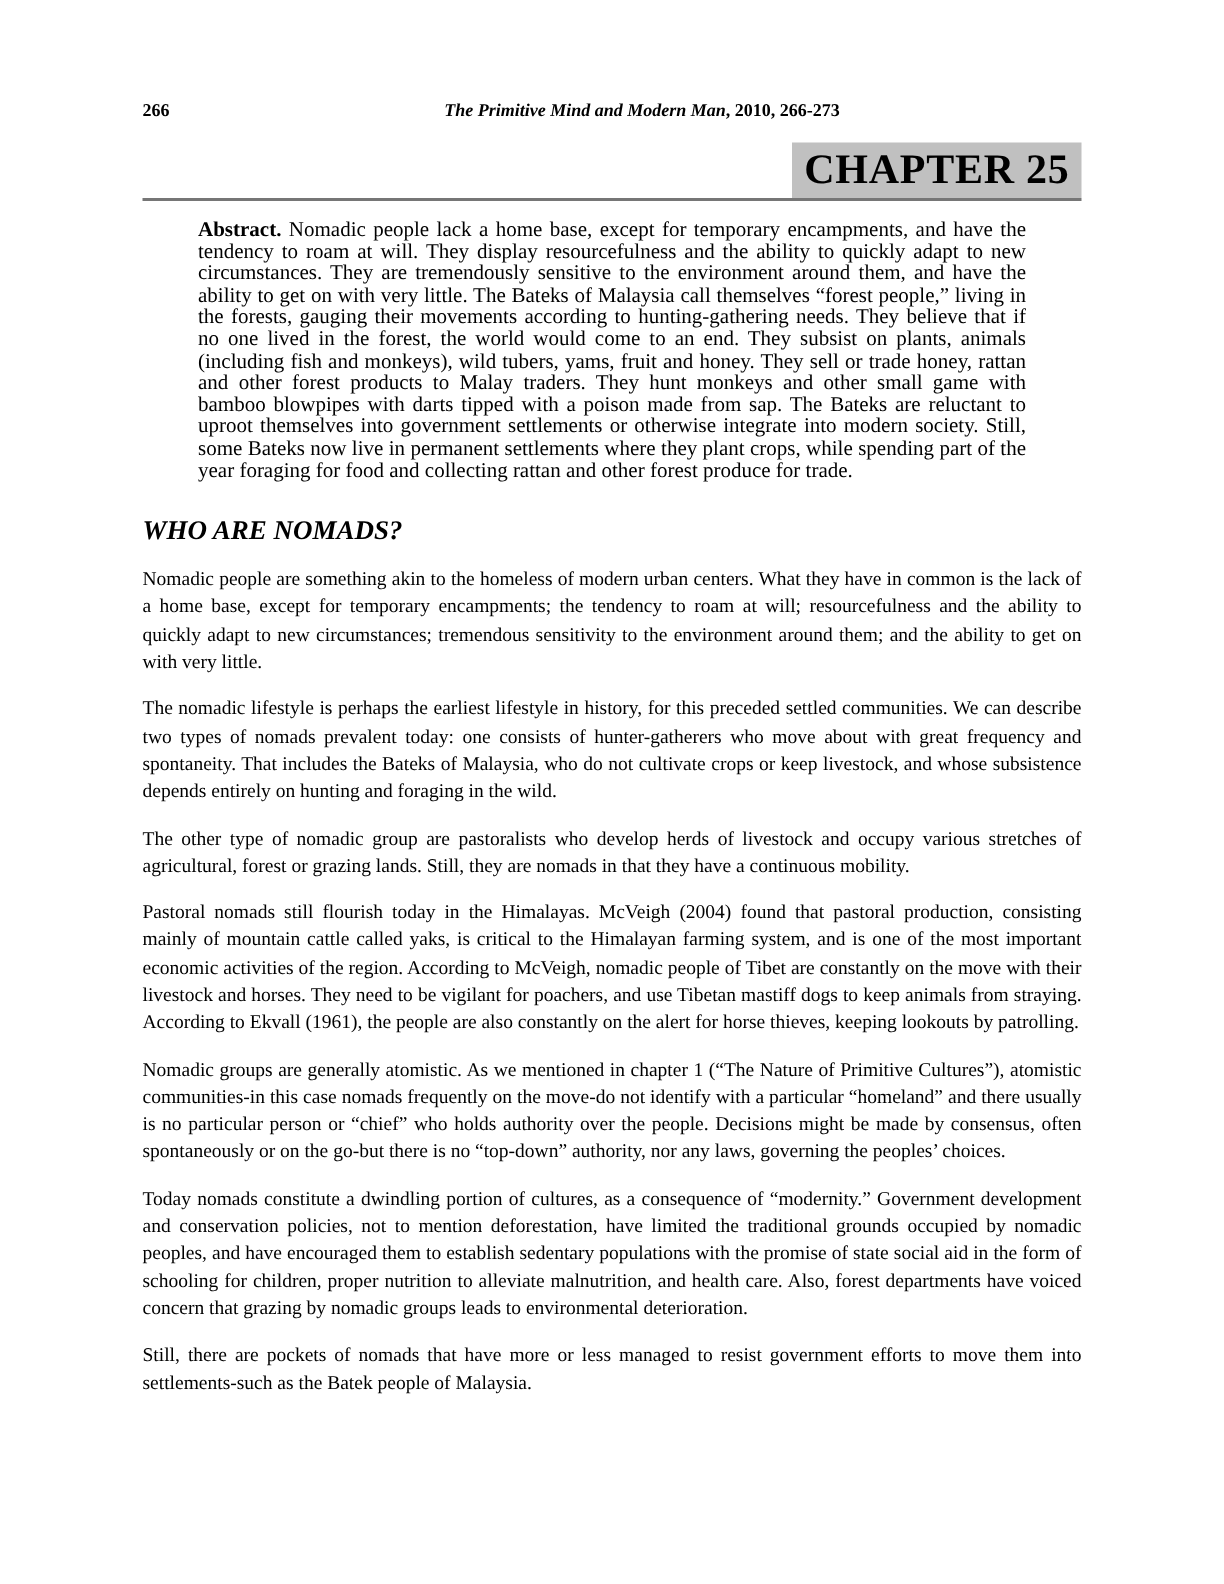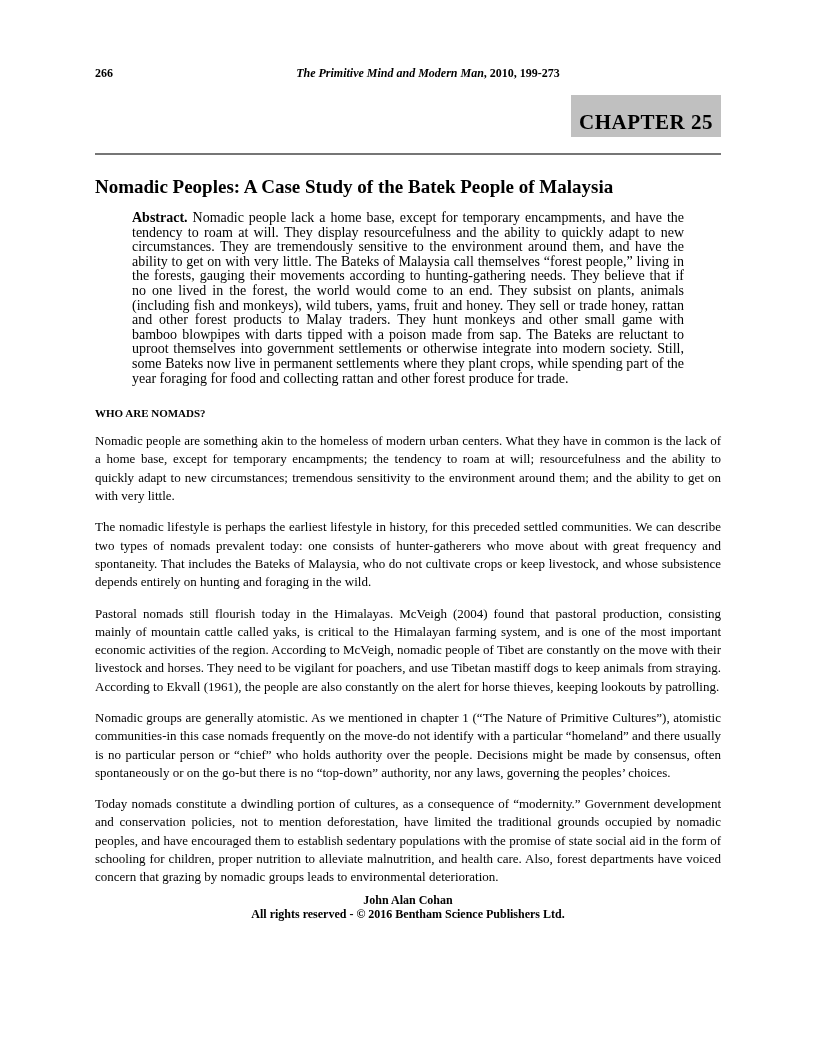--- a/index.html
+++ b/index.html
@@ -38,44 +38,45 @@
   }
   .journal .jt-italic { font-style: italic; margin-left: 40px; }
   .chapter-row {
     margin-top: 14px;
     text-align: right;
     border-bottom: 2px solid #767676;
   }
   .chapter-banner {
     display: inline-block;
     background: #c0c0c0;
-    font-size: 21px;
+    font-size: 28px;
     font-weight: bold;
     letter-spacing: 0.5px;
-    padding: 15px 8px 2px 8px;
-    margin-bottom: 16px;
+    padding: 3px 8px 2px 8px;
+    margin-bottom: 0;
     vertical-align: bottom;
   }
   .title {
     margin: 20px 0 0 0;
     font-size: 19px;
     font-weight: bold;
     line-height: 23px;
   }
   .abstract {
     margin: 13px 37px 0 37px;
     font-size: 14px;
     line-height: 14.6px;
     text-align: justify;
   }
   .abstract b { font-weight: bold; }
   .section-heading {
     margin: 21px 0 0 0;
-    font-size: 11px;
+    font-size: 18px;
     font-weight: bold;
+    font-style: italic;
   }
   .body-para {
     margin: 13px 0 0 0;
     font-size: 13px;
     line-height: 18.3px;
     text-align: justify;
   }
   .page-footer {
     margin-top: 6px;
     text-align: center;
@@ -84,39 +85,40 @@
     line-height: 14.5px;
   }
 </style>
 </head>
 <body>
 
 <div class="page">
 
   <header class="running-header">
     <span class="page-num">266</span>
-    <span class="journal"><span class="jt-italic">The Primitive Mind and Modern Man</span><span>, 2010, 199-273</span></span>
+    <span class="journal"><span class="jt-italic">The Primitive Mind and Modern Man</span><span>, 2010, 266-273</span></span>
   </header>
 
   <div class="chapter-row">
     <span class="chapter-banner">CHAPTER 25</span>
   </div>
 
-  <h1 class="title">Nomadic Peoples: A Case Study of the Batek People of Malaysia</h1>
 
   <p class="abstract"><b>Abstract.</b><span> Nomadic people lack a home base, except for temporary encampments, and have the tendency to roam at will. They display resourcefulness and the ability to quickly adapt to new circumstances. They are tremendously sensitive to the environment around them, and have the ability to get on with very little. The Bateks of Malaysia call themselves “forest people,” living in the forests, gauging their movements according to hunting-gathering needs. They believe that if no one lived in the forest, the world would come to an end. They subsist on plants, animals (including fish and monkeys), wild tubers, yams, fruit and honey. They sell or trade honey, rattan and other forest products to Malay traders. They hunt monkeys and other small game with bamboo blowpipes with darts tipped with a poison made from sap. The Bateks are reluctant to uproot themselves into government settlements or otherwise integrate into modern society. Still, some Bateks now live in permanent settlements where they plant crops, while spending part of the year foraging for food and collecting rattan and other forest produce for trade.</span></p>
 
   <h2 class="section-heading">WHO ARE NOMADS?</h2>
 
   <div id="paragraphs">
       <p class="body-para">Nomadic people are something akin to the homeless of modern urban centers. What they have in common is the lack of a home base, except for temporary encampments; the tendency to roam at will; resourcefulness and the ability to quickly adapt to new circumstances; tremendous sensitivity to the environment around them; and the ability to get on with very little.</p>
       <p class="body-para">The nomadic lifestyle is perhaps the earliest lifestyle in history, for this preceded settled communities. We can describe two types of nomads prevalent today: one consists of hunter-gatherers who move about with great frequency and spontaneity. That includes the Bateks of Malaysia, who do not cultivate crops or keep livestock, and whose subsistence depends entirely on hunting and foraging in the wild.</p>
+      <p class="body-para">The other type of nomadic group are pastoralists who develop herds of livestock and occupy various stretches of agricultural, forest or grazing lands. Still, they are nomads in that they have a continuous mobility.</p>
       <p class="body-para">Pastoral nomads still flourish today in the Himalayas. McVeigh (2004) found that pastoral production, consisting mainly of mountain cattle called yaks, is critical to the Himalayan farming system, and is one of the most important economic activities of the region. According to McVeigh, nomadic people of Tibet are constantly on the move with their livestock and horses. They need to be vigilant for poachers, and use Tibetan mastiff dogs to keep animals from straying. According to Ekvall (1961), the people are also constantly on the alert for horse thieves, keeping lookouts by patrolling.</p>
       <p class="body-para">Nomadic groups are generally atomistic. As we mentioned in chapter 1 (“The Nature of Primitive Cultures”), atomistic communities-in this case nomads frequently on the move-do not identify with a particular “homeland” and there usually is no particular person or “chief” who holds authority over the people. Decisions might be made by consensus, often spontaneously or on the go-but there is no “top-down” authority, nor any laws, governing the peoples’ choices.</p>
       <p class="body-para">Today nomads constitute a dwindling portion of cultures, as a consequence of “modernity.” Government development and conservation policies, not to mention deforestation, have limited the traditional grounds occupied by nomadic peoples, and have encouraged them to establish sedentary populations with the promise of state social aid in the form of schooling for children, proper nutrition to alleviate malnutrition, and health care. Also, forest departments have voiced concern that grazing by nomadic groups leads to environmental deterioration.</p>
+      <p class="body-para">Still, there are pockets of nomads that have more or less managed to resist government efforts to move them into settlements-such as the Batek people of Malaysia.</p>
     </div>
 
   <footer class="page-footer">
     <div>John Alan Cohan</div>
     <div>All rights reserved - © 2016 Bentham Science Publishers Ltd.</div>
   </footer>
 
 </div>
 
 </body></html>

